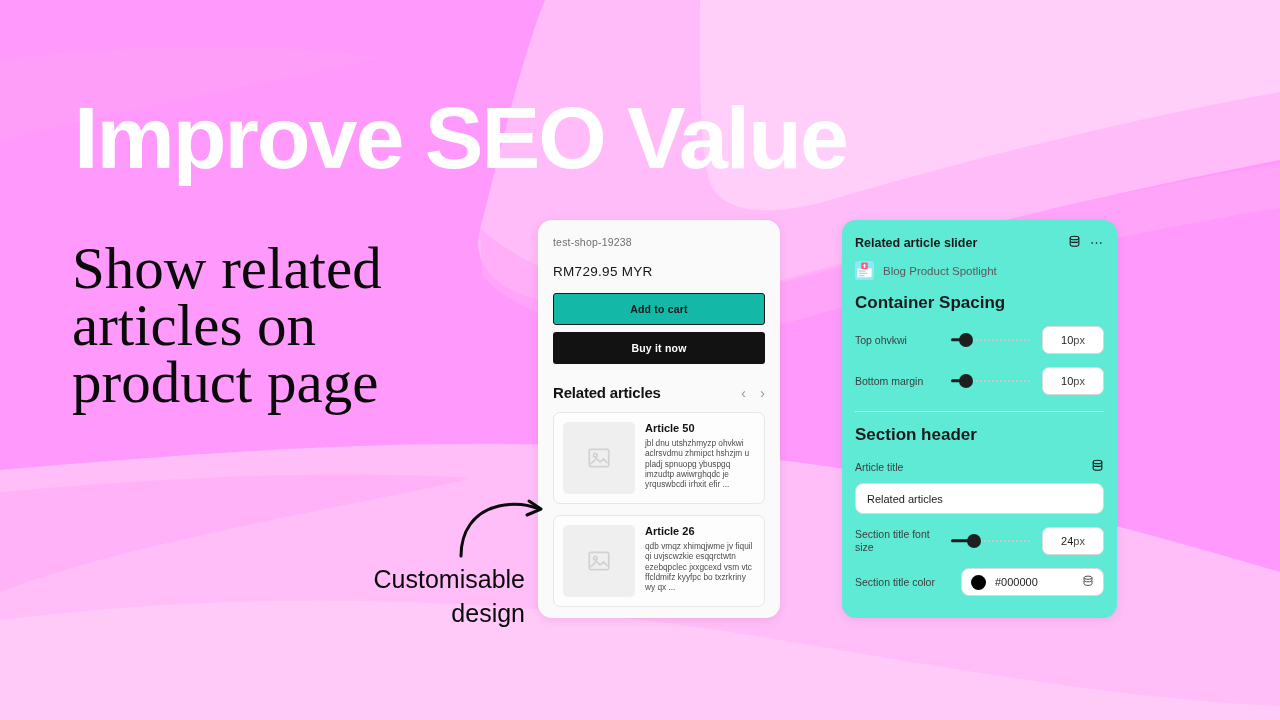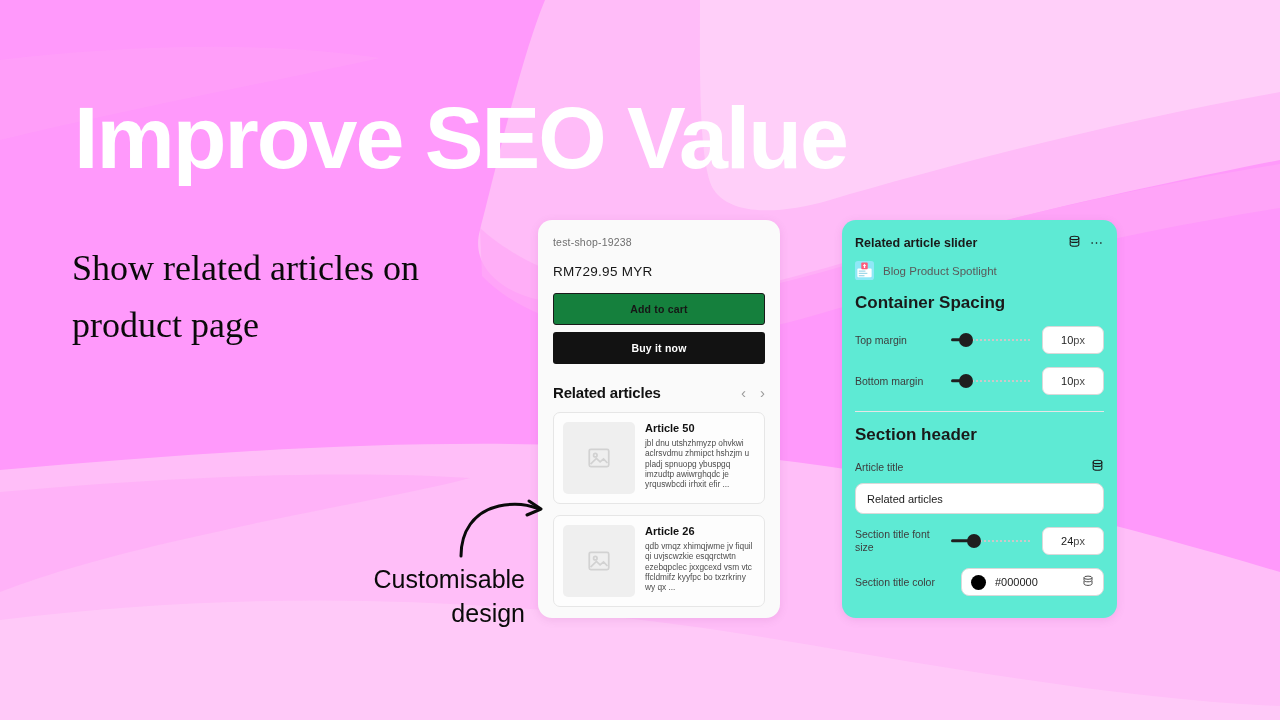--- a/index.html
+++ b/index.html
@@ -22,21 +22,21 @@
     font-size:88px;
     line-height:92px;
     letter-spacing:-2px;
     color:#FFFFFF;
     z-index:3;
     white-space:nowrap;
   }
   .hero-sub{
     position:absolute; left:72px; top:240px;
     font-family:"Liberation Serif", serif;
-    font-size:36px;
+    font-size:59px;
     line-height:57px;
     color:#0a0a0a;
     width:380px;
     z-index:3;
   }
 
   
   .caption{
     position:absolute; left:330px; top:562px;
     width:195px;
@@ -63,21 +63,21 @@
   
   #storefront{ left:538px; top:220px; width:242px; height:398px; background:#FAFAFA; }
   .sf-inner{ padding:16px 15px 0 15px; }
   .shop-name{ font-size:10.5px; color:#6f6f6f; letter-spacing:.2px; }
   .price{ font-size:13.5px; color:#161616; margin-top:16px; letter-spacing:.3px; }
   .btn{
     display:block; width:100%; text-align:center;
     font-size:10.5px; font-weight:bold; letter-spacing:.2px;
     padding:9px 0; margin-top:14px; border-radius:3px;
   }
-  .btn-secondary{ background:#15803d; border:1.4px solid #1a1a1a; color:#161616; }
+  .btn-secondary{ background:#14b8a6; border:1.4px solid #1a1a1a; color:#161616; }
   .btn-primary{ background:#121212; color:#FFFFFF; margin-top:7px; padding:10px 0; }
 
   .rel-head{ display:flex; align-items:center; justify-content:space-between; margin-top:20px; }
   .rel-title{ font-size:15px; font-weight:bold; color:#121212; letter-spacing:-.2px; }
   .rel-nav{ display:flex; gap:14px; color:#9a9a9a; }
   .rel-nav span{ font-size:15px; line-height:15px; }
 
   .art-card{
     display:flex; gap:10px;
     background:#FDFDFD;
@@ -252,21 +252,21 @@
           <path d="M10 3 L11.8 5.2 L8.2 5.2 Z" fill="#FFFFFF"></path>
           <rect x="9.3" y="5.2" width="1.4" height="2.2" fill="#FFFFFF"></rect>
         </svg>
       </span>
       <span class="app-name">Blog Product Spotlight</span>
     </div>
 
     <div class="group-title">Container Spacing</div>
 
     <div class="row">
-      <div class="row-label">Top margin</div>
+      <div class="row-label">Top ohvkwi</div>
       <div class="slider">
         <div class="sl-track"></div>
         <div class="sl-fill" style="width:14px"></div>
         <div class="sl-knob" style="left:8px"></div>
       </div>
       <div class="numbox">
         <span>10</span>
         <span class="unit">px</span>
       </div>
     </div>

